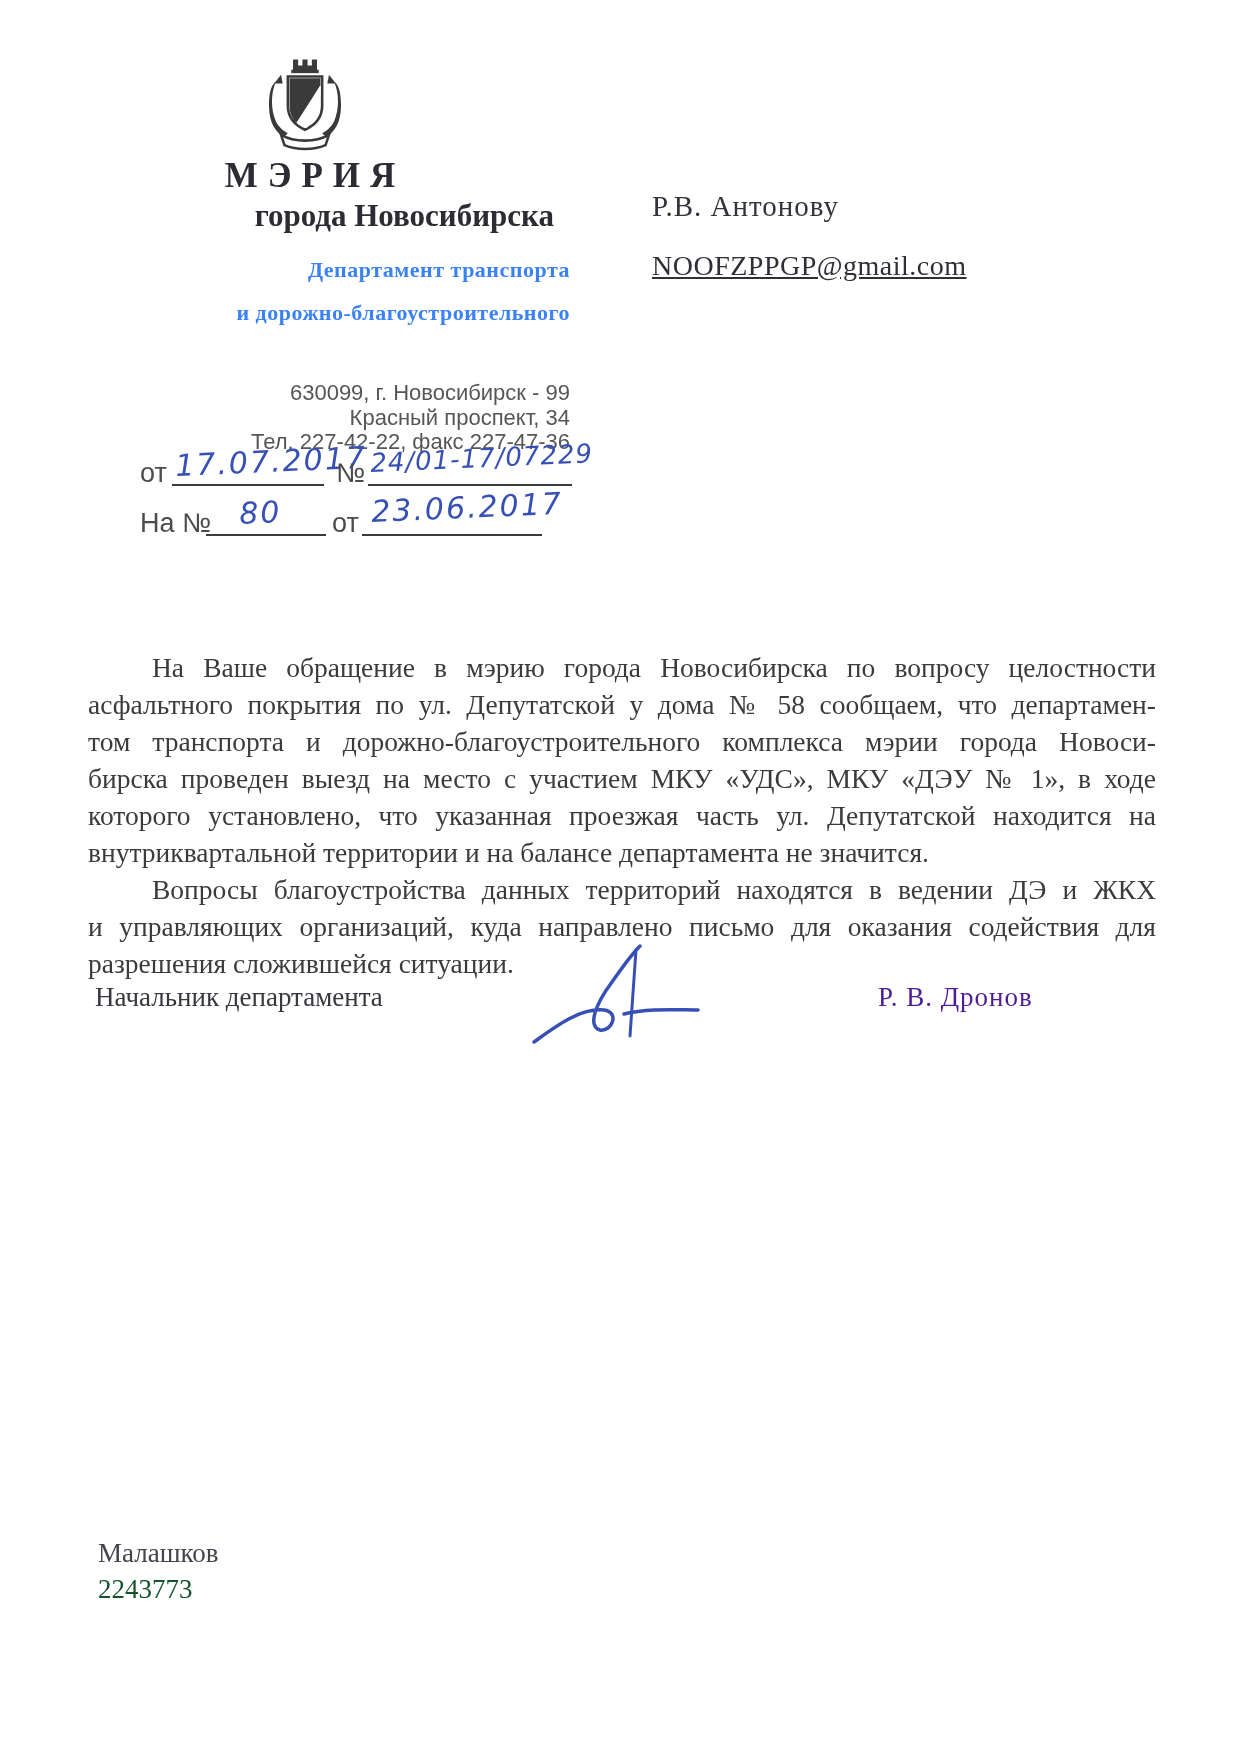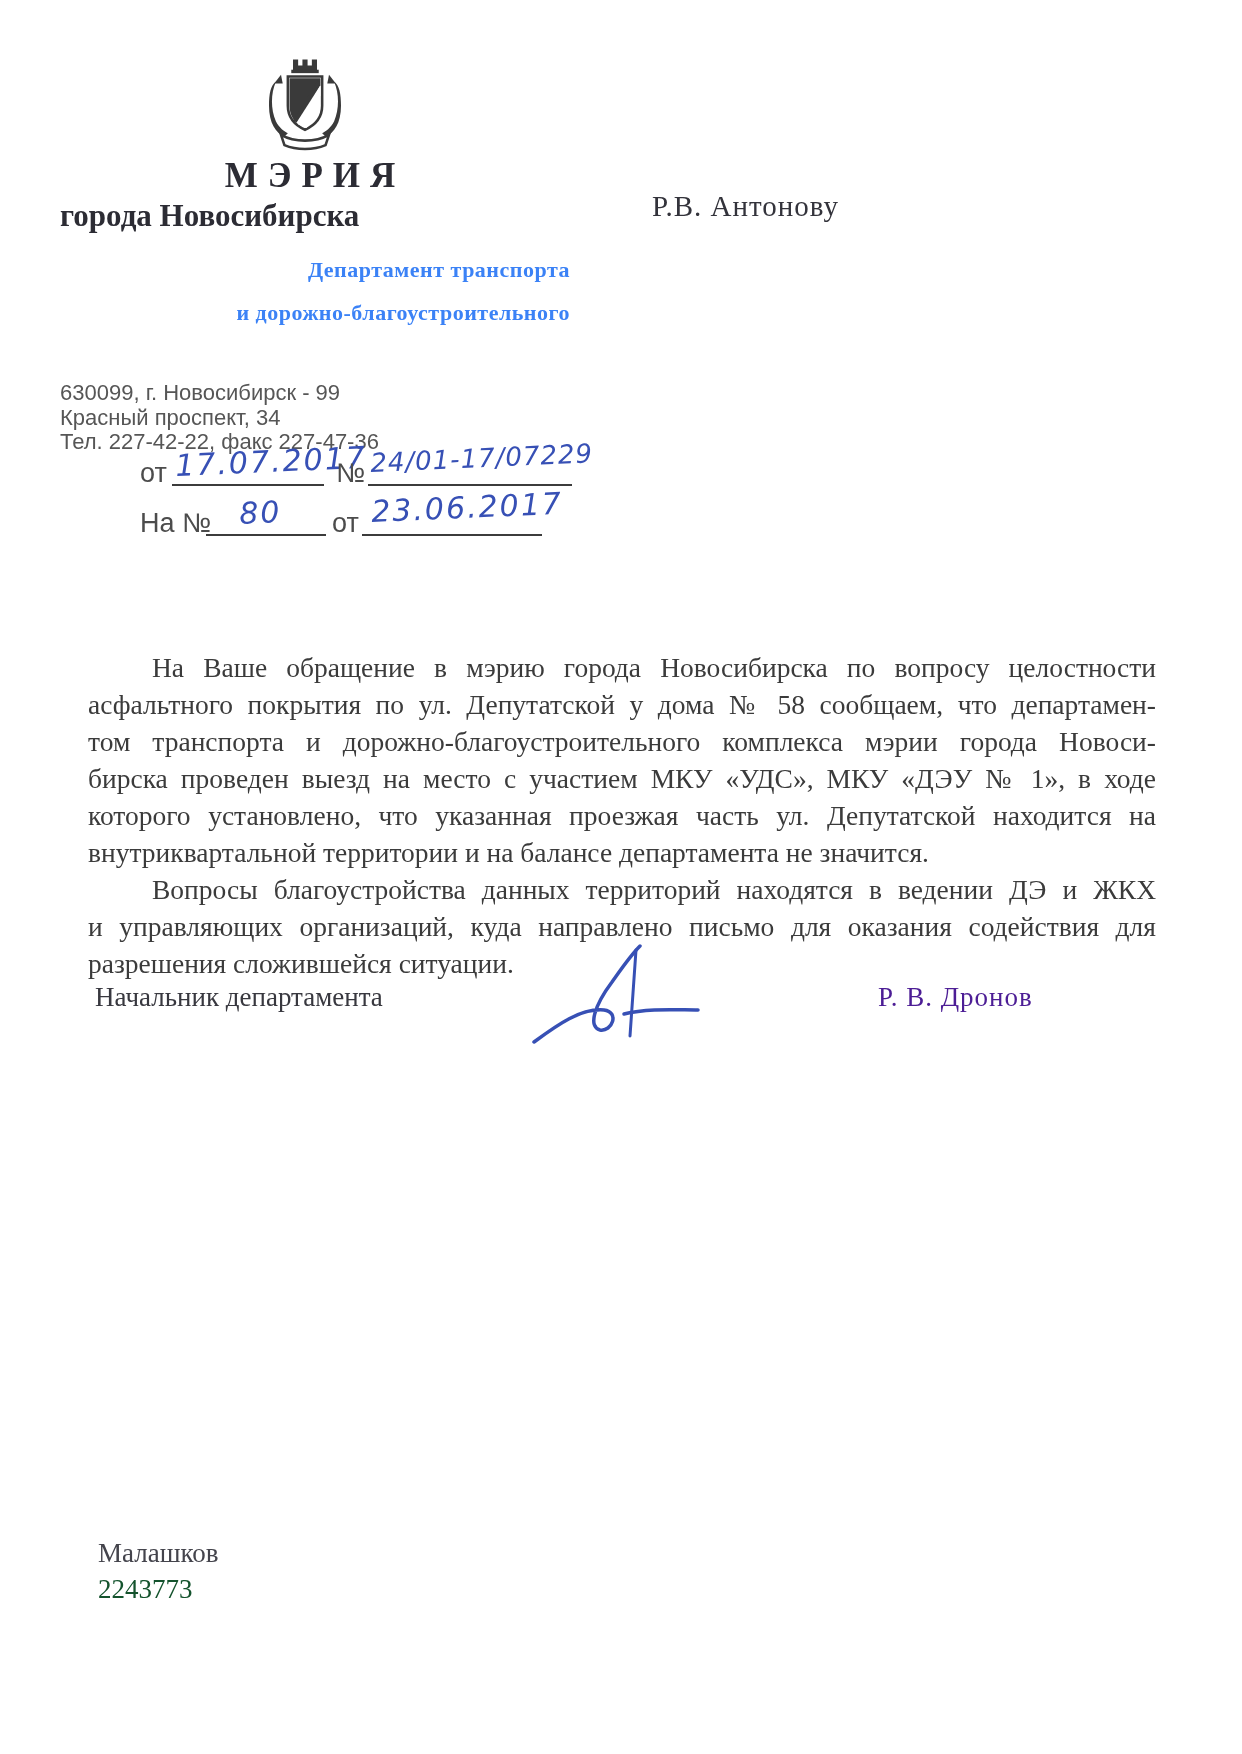--- a/index.html
+++ b/index.html
@@ -4,26 +4,26 @@
 <style>
   html,body { margin:0; padding:0; background:#e8e8e8; }
   .page {
     position:relative; width:1242px; height:1754px; margin:0 auto;
     background:#ffffff; overflow:hidden;
     font-family:"Liberation Serif", serif; color:#3a3a3a;
   }
   .abs { position:absolute; }
   .org-title  { left:60px; top:156px; width:510px; text-align:center;
                 font-size:35px; font-weight:bold; letter-spacing:10px; color:#2c2c34; }
-  .org-subtitle { left:60px; top:198px; width:510px; text-align:left;
+  .org-subtitle { left:44px; top:198px; width:510px; text-align:right;
                 font-size:31px; font-weight:bold; color:#2c2c34; }
   .dept-line { left:60px; top:0; width:510px; text-align:right;
                font-size:22px; font-weight:bold; color:#3b82f6; letter-spacing:0.5px; }
   .dept1 { top:257px; } .dept2 { top:300px; } .dept3 { top:343px; }
-  .addr-line { left:60px; width:510px; text-align:left;
+  .addr-line { left:60px; width:510px; text-align:right;
                font-family:"Liberation Sans", sans-serif; font-size:22px; color:#565656; }
   .addr1 { top:380px; } .addr2 { top:405px; } .addr3 { top:429px; }
 
   
   .ref-label { font-family:"Liberation Sans", sans-serif; font-size:27px; color:#4c4c4c; }
   .ref-line  { border-bottom:2px solid #3c3c3c; height:0; }
   .hand { color:#3750b5; font-family:"DejaVu Sans", sans-serif; font-style:italic;
           letter-spacing:2px; white-space:nowrap; transform:rotate(-2.5deg); transform-origin:left bottom; }
 
   
@@ -77,20 +77,21 @@
 
   <div class="abs org-title">МЭРИЯ</div>
   <div class="abs org-subtitle">города Новосибирска</div>
   <div class="abs dept-line dept1">Департамент транспорта</div>
   <div class="abs dept-line dept2">и дорожно-благоустроительного</div>
   <div class="abs addr-line addr1">630099, г. Новосибирск - 99</div>
   <div class="abs addr-line addr2">Красный проспект, 34</div>
   <div class="abs addr-line addr3">Тел. 227-42-22, факс 227-47-36</div>
 
   <div class="abs recipient-name">Р.В. Антонову</div>
+  <div class="abs recipient-email">NOOFZPPGP@gmail.com</div>
 
   <span class="abs ref-label" style="left:140px; top:458px;">от</span>
   <div class="abs ref-line" style="left:172px; top:484px; width:152px;"></div>
   <span class="abs hand" style="left:176px; top:448px; font-size:30px;">17.07.2017</span>
   <span class="abs ref-label" style="left:336px; top:458px;">№</span>
   <div class="abs ref-line" style="left:368px; top:484px; width:204px;"></div>
   <span class="abs hand" style="left:371px; top:448px; font-size:26px; letter-spacing:1px;">24/01-17/07229</span>
 
   <span class="abs ref-label" style="left:140px; top:508px;">На №</span>
   <div class="abs ref-line" style="left:206px; top:534px; width:120px;"></div>

